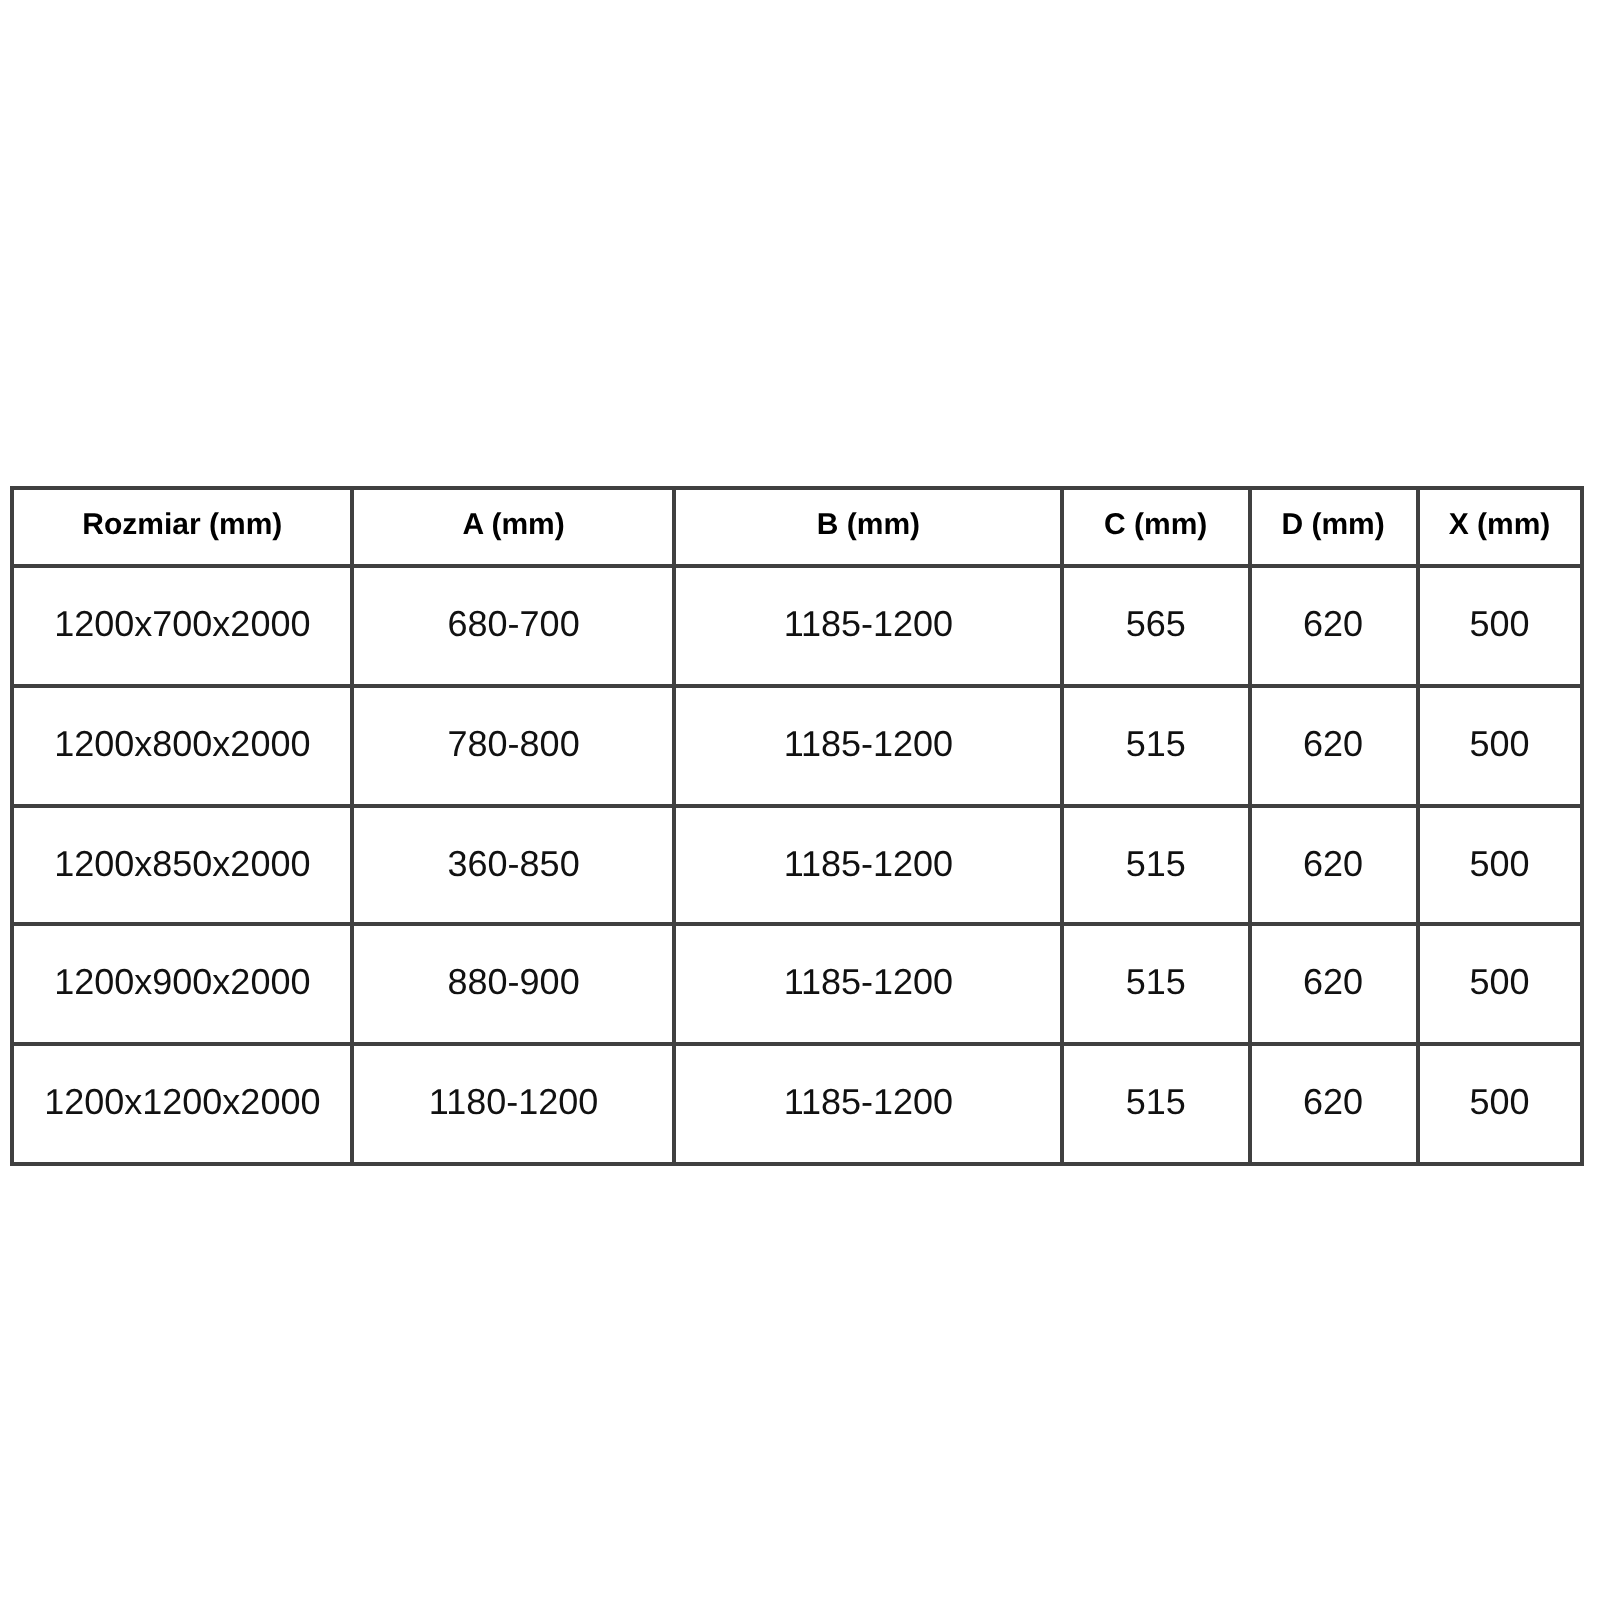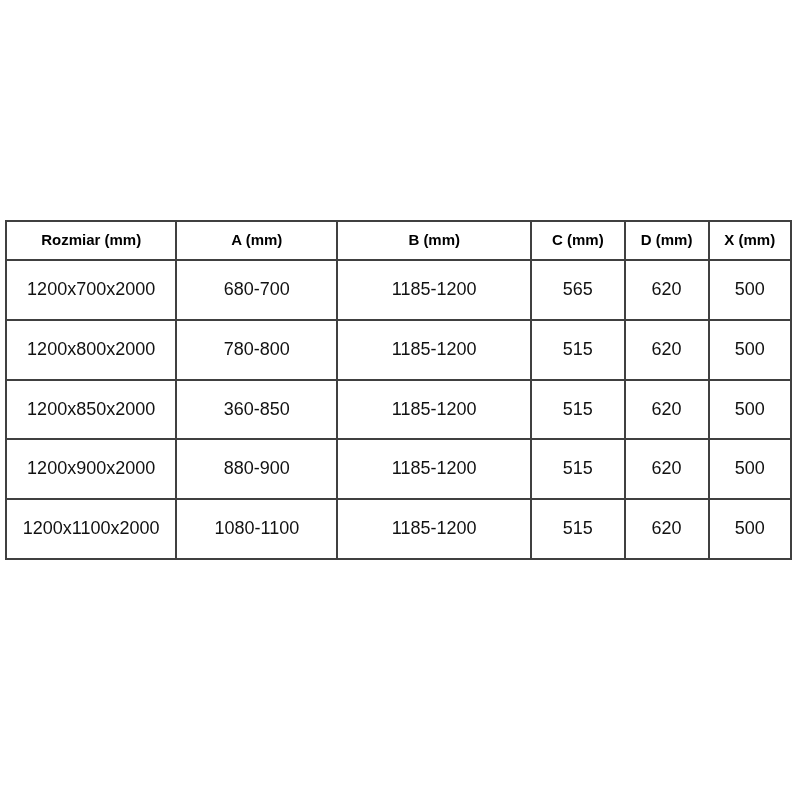--- a/index.html
+++ b/index.html
@@ -11,21 +11,21 @@
   .stage {
     position: relative;
     width: 800px;
     height: 800px;
     background: #ffffff;
     overflow: hidden;
   }
   table.spec-table {
     position: absolute;
     left: 5px;
-    top: 220px;
+    top: 243px;
     width: 787px;
     height: 340px;
     border-collapse: collapse;
     table-layout: fixed;
   }
   table.spec-table th,
   table.spec-table td {
     border: 2px solid #404040;
     text-align: center;
     vertical-align: middle;
@@ -93,22 +93,22 @@
       </tr>
       <tr>
         <td>1200x900x2000</td>
         <td>880-900</td>
         <td>1185-1200</td>
         <td>515</td>
         <td>620</td>
         <td>500</td>
       </tr>
       <tr>
-        <td>1200x1100x2000</td>
-        <td>1080-1100</td>
+        <td>1200x1200x2000</td>
+        <td>1180-1200</td>
         <td>1185-1200</td>
         <td>515</td>
         <td>620</td>
         <td>500</td>
       </tr>
     </tbody>
   </table>
 </div>
 
 </body></html>

